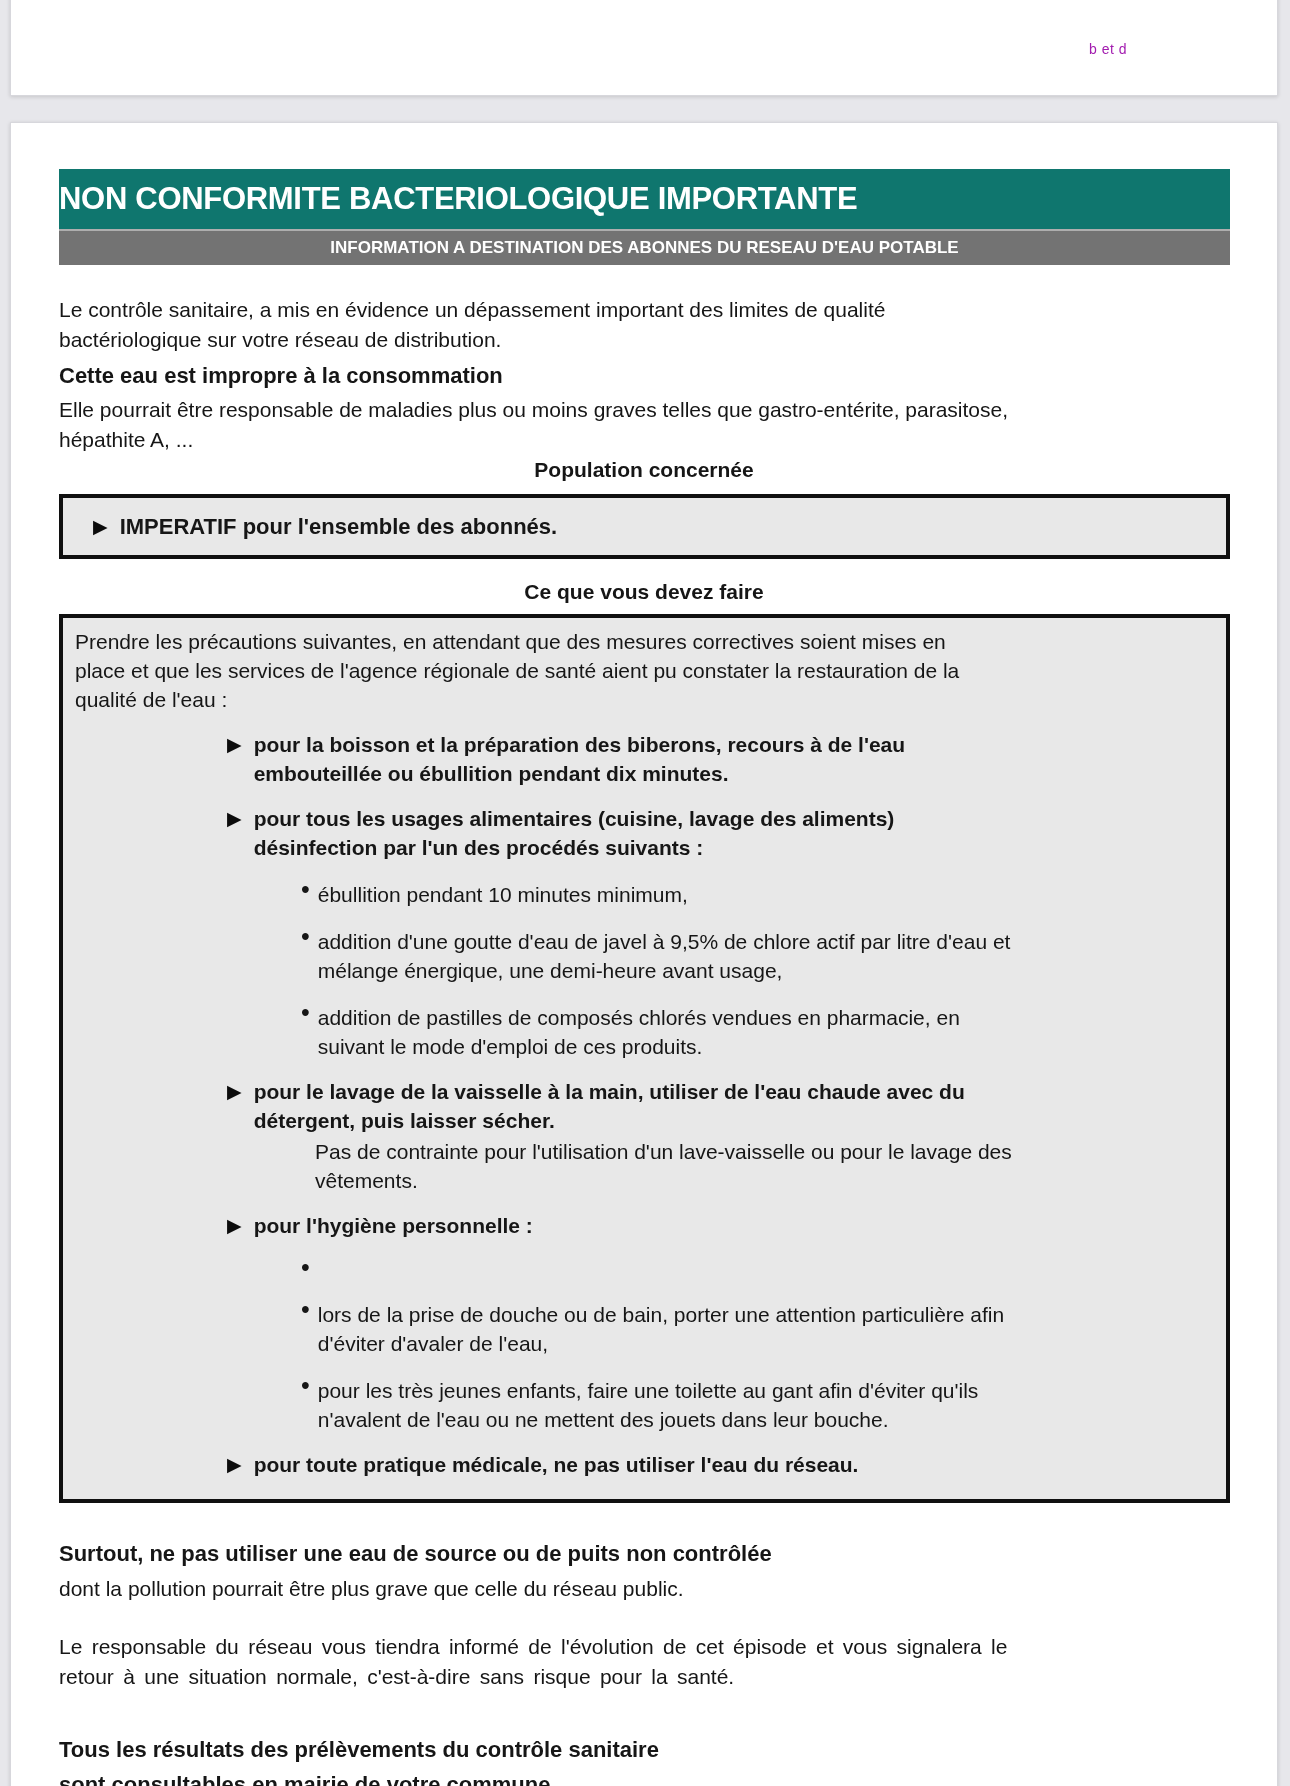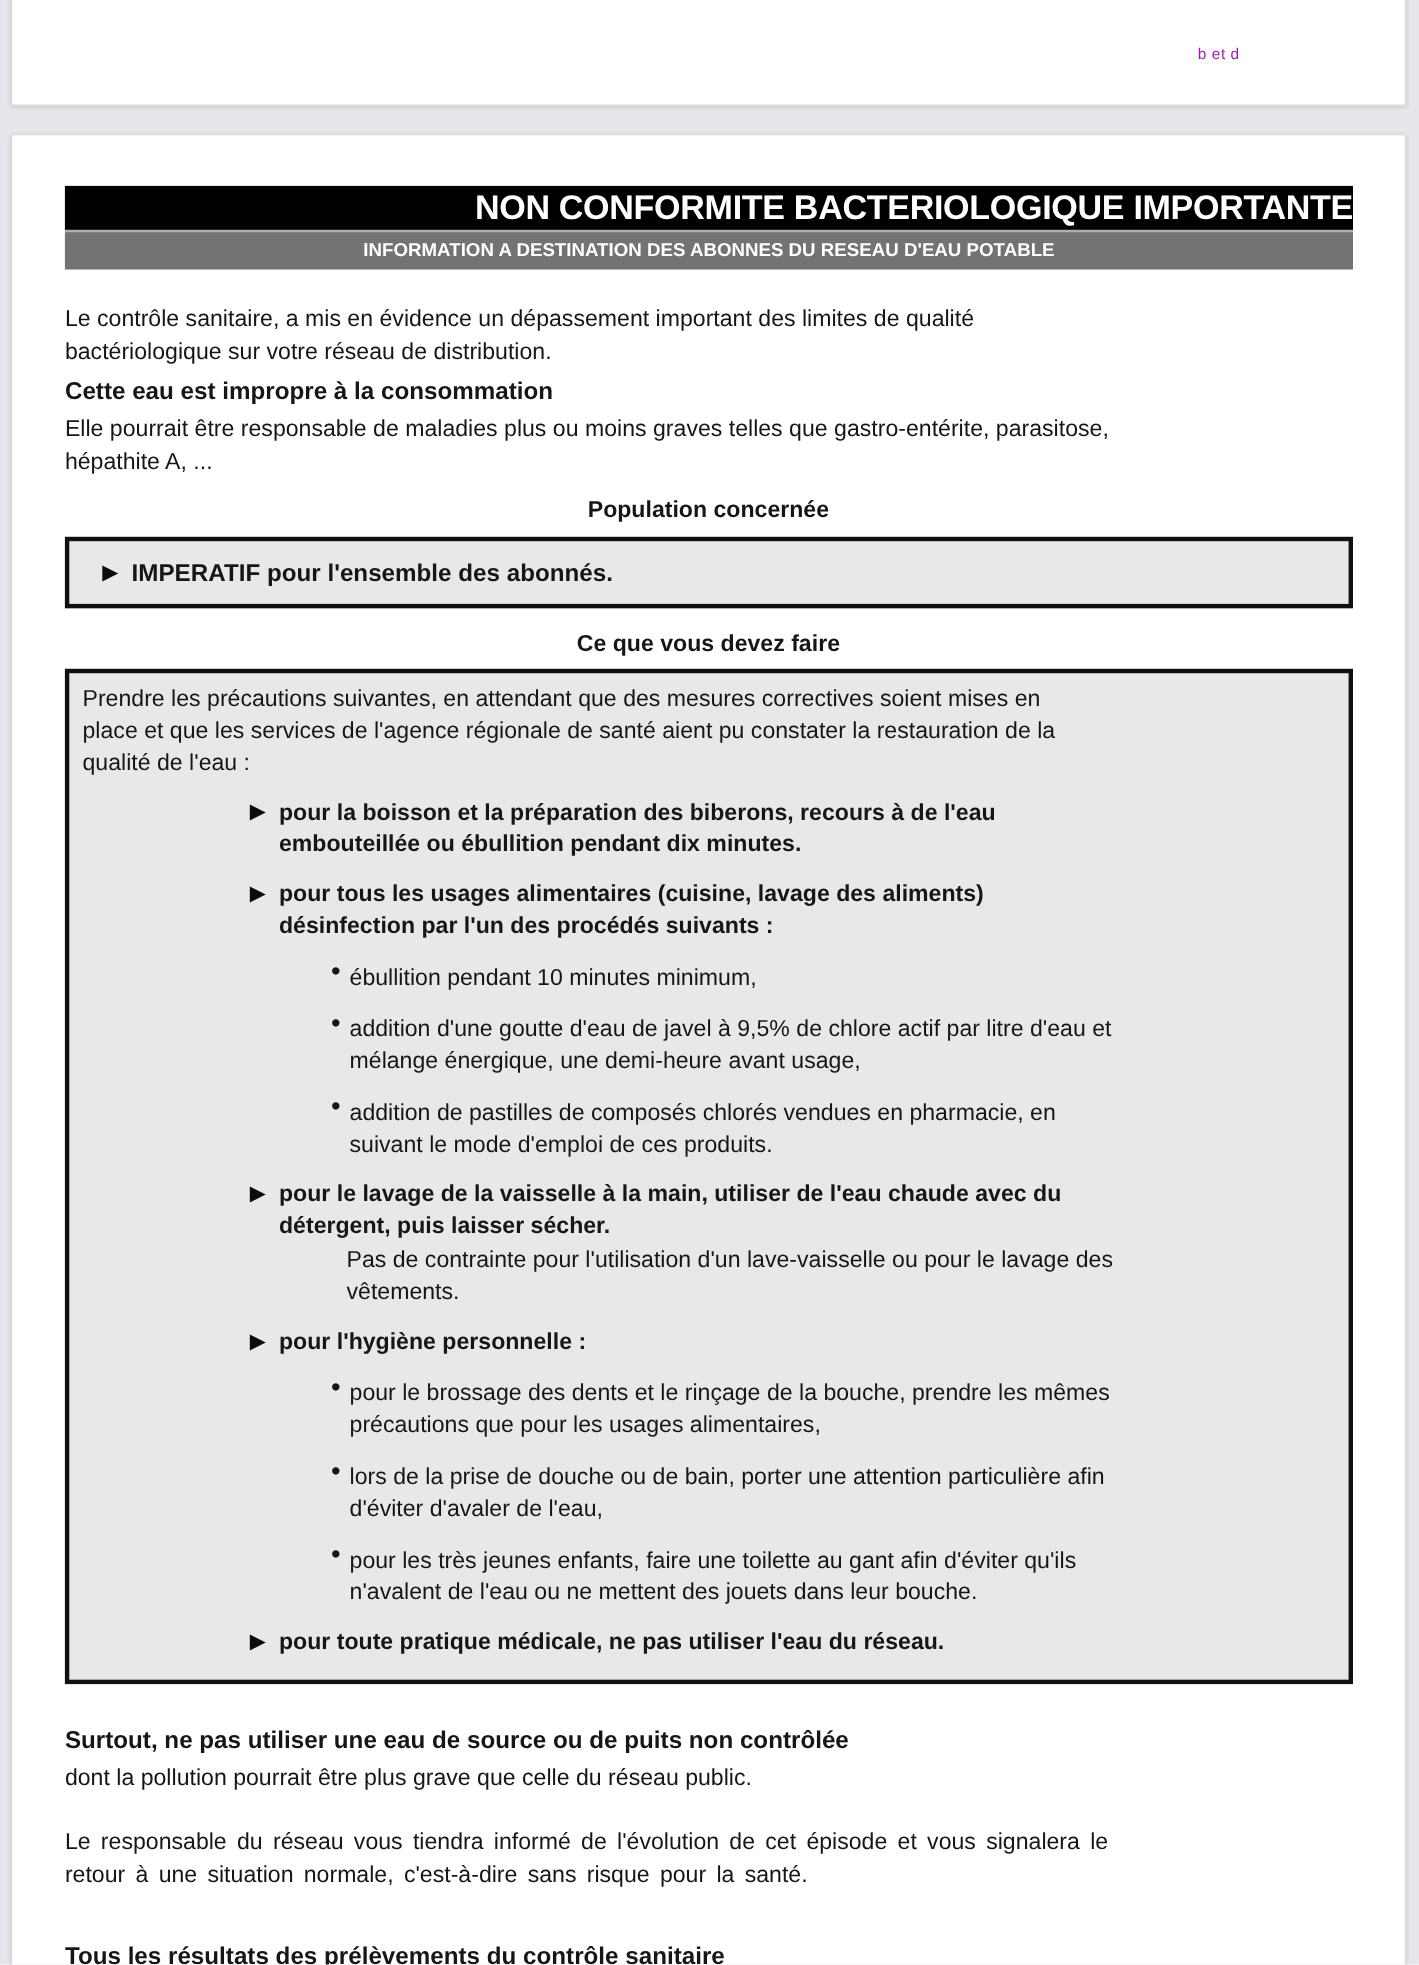--- a/index.html
+++ b/index.html
@@ -21,22 +21,22 @@
   .sheet-prev { top:-40px; height:136px; }
   .corner-note {
     position:absolute; right:150px; top:80px;
     font-size:14px; color:#a21caf; letter-spacing:0.5px;
   }
   .sheet-main { top:122px; height:1740px; padding:46px 48px 0 48px; }
 
   
   .banner { width:1171px; }
   .banner-bar1 {
-    background:#000000; height:40px;
-    display:flex; align-items:center; justify-content:flex-end;
+    background:#0f766e; height:60px;
+    display:flex; align-items:center; justify-content:flex-start;
   }
   .banner-title {
     color:#ffffff; font-weight:bold; font-size:31px; letter-spacing:-0.3px;
   }
   .banner-sep { height:2px; background:#aeaeae; }
   .banner-bar2 {
     background:#737373; height:34px;
     display:flex; align-items:center; justify-content:center;
   }
   .banner-subtitle { color:#ffffff; font-weight:bold; font-size:17px; }
@@ -44,21 +44,21 @@
   .ml { white-space:pre-line; }
   .body-text { font-size:21px; line-height:30px; }
   .centered { }
   .bold { font-weight:bold; }
 
   .intro-para { margin-top:30px; }
   .warn-line { margin-top:6px; font-size:22px; }
   .diseases { margin-top:4px; }
 
   .section-heading {
-    margin-top:14px; text-align:center; font-weight:bold;
+    text-align:center; font-weight:bold;
     font-size:21px; line-height:30px;
   }
 
   .outlined-box {
     border:4px solid #101010;
     background:#e8e8e8;
     box-sizing:border-box;
     width:1171px;
   }
   .imperatif-box { margin-top:9px; padding:14px 10px 14px 30px; }
@@ -164,22 +164,20 @@
     <div class="note-text ml">Pas de contrainte pour l'utilisation d'un lave-vaisselle ou pour le lavage des
 vêtements.</div>
 
     <div class="arrow-item">
       <span class="tri">▶</span>
       <span class="arrow-text ml">pour l'hygiène personnelle :</span>
     </div>
 
     <div class="sub-item">
       <span class="dot">•</span>
-      <span class="sub-text ml">pour le brossage des dents et le rinçage de la bouche, prendre les mêmes
-précautions que pour les usages alimentaires,</span>
     </div>
     <div class="sub-item">
       <span class="dot">•</span>
       <span class="sub-text ml">lors de la prise de douche ou de bain, porter une attention particulière afin
 d'éviter d'avaler de l'eau,</span>
     </div>
     <div class="sub-item">
       <span class="dot">•</span>
       <span class="sub-text ml">pour les très jeunes enfants, faire une toilette au gant afin d'éviter qu'ils
 n'avalent de l'eau ou ne mettent des jouets dans leur bouche.</span>

